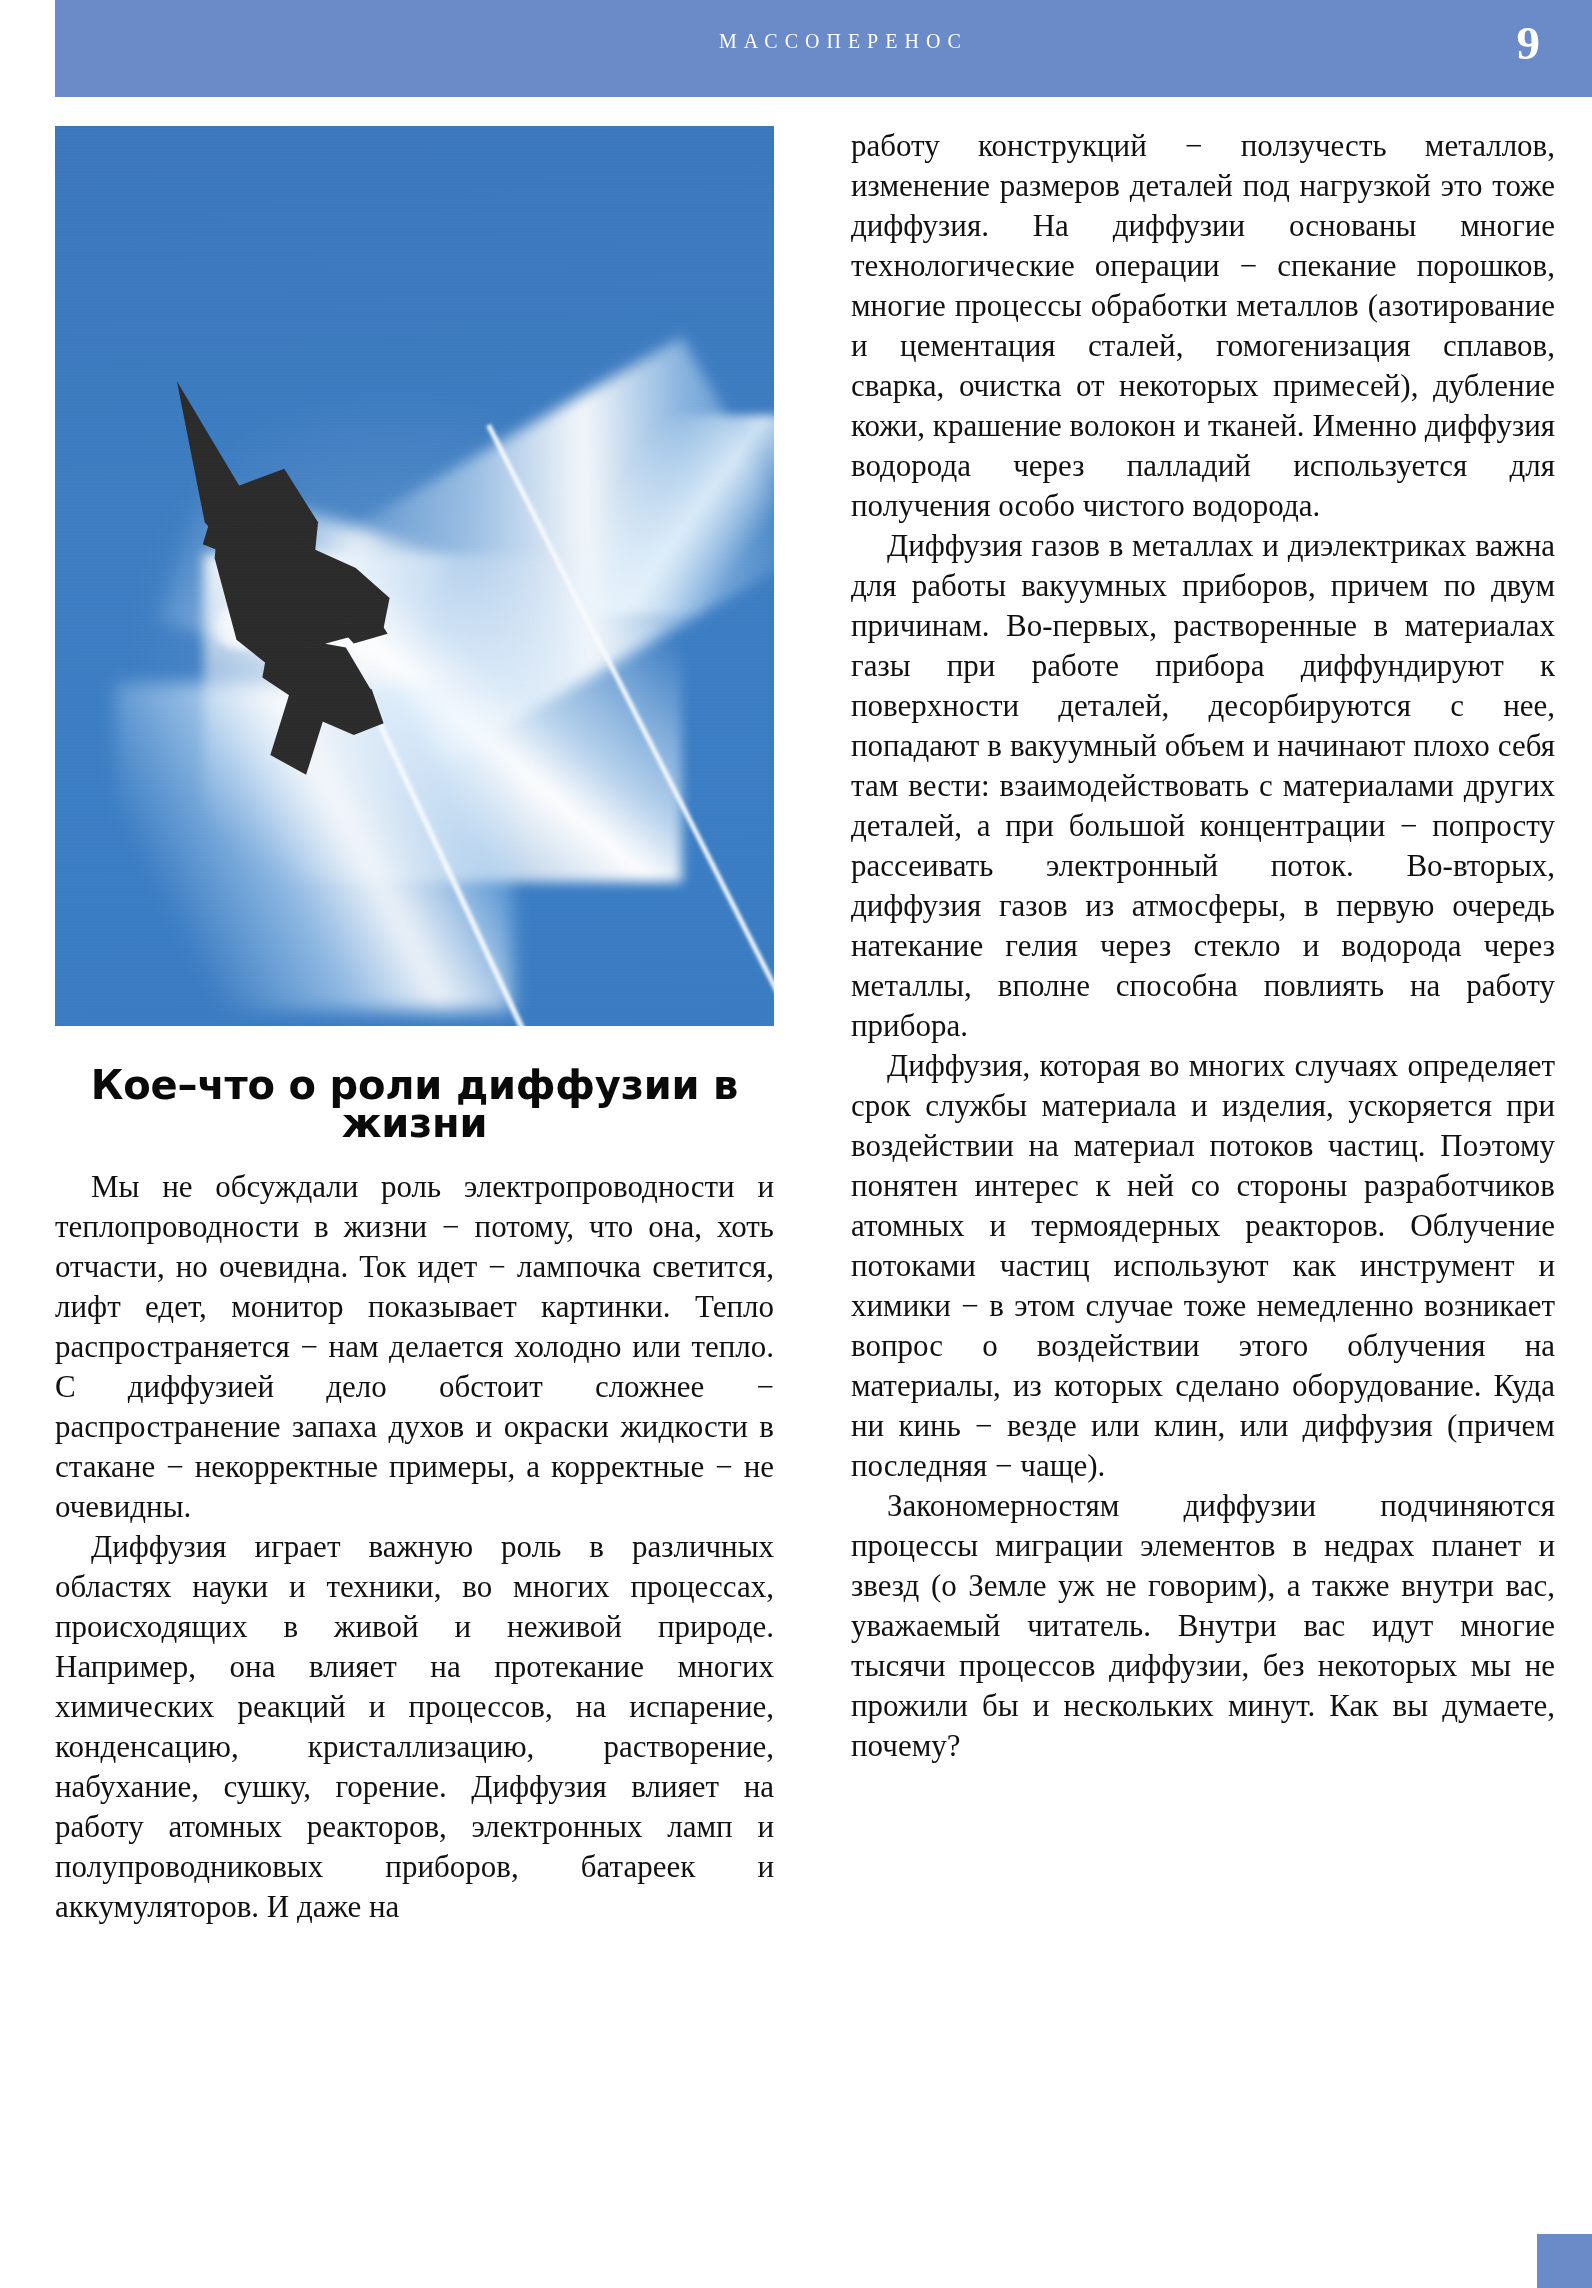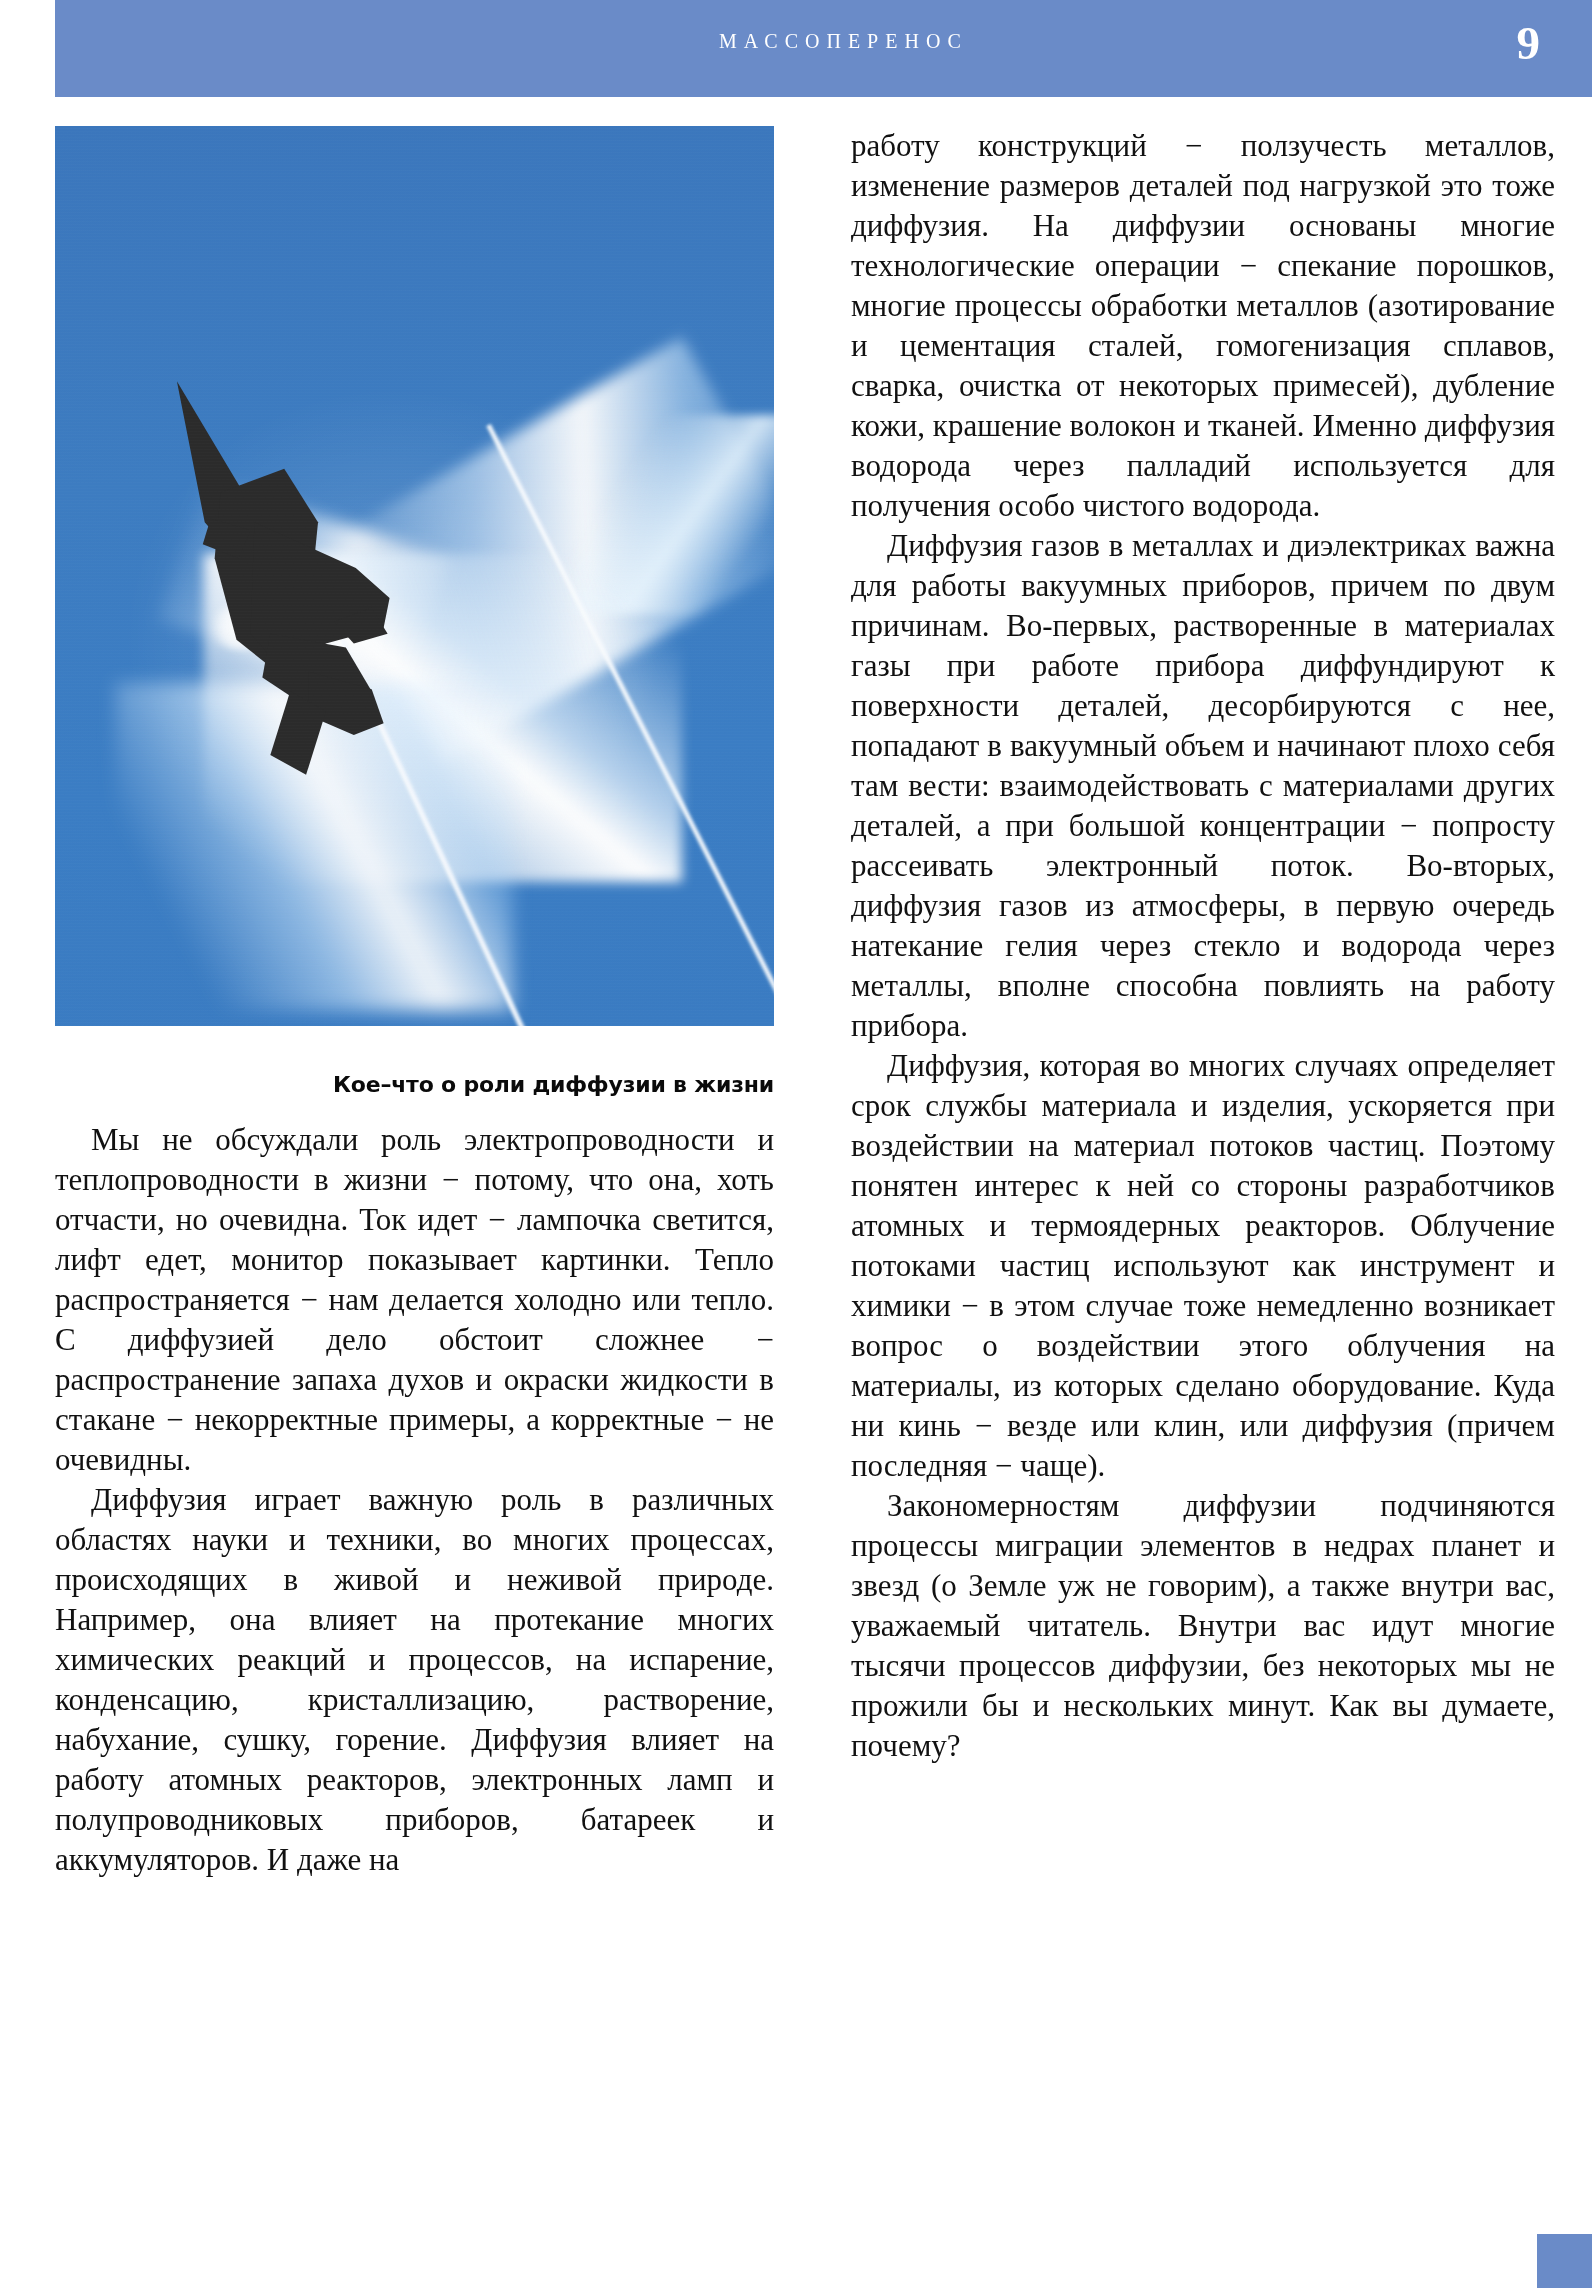--- a/index.html
+++ b/index.html
@@ -221,24 +221,24 @@
   .bodytext p.noindent {
     text-indent: 0;
     font-family: Liberation Serif, serif;
   }
   .para-first-left {
     margin-top: 28px !important;
   }
   .section-heading {
     font-family: "DejaVu Sans", "Liberation Sans", sans-serif;
     font-weight: 700;
-    font-size: 22px;
+    font-size: 40px;
     line-height: 38px;
-    text-align: right;
-    margin: 40px 0 16px 0;
+    text-align: center;
+    margin: 40px 0 25px 0;
     color: #0a0a0a;
     letter-spacing: -0.2px;
   }
 </style>
 </head>
 <body>
 
 <div class="header-band">
   <div class="header-title">МАССОПЕРЕНОС</div>
   <div class="header-pagenum">9</div>

